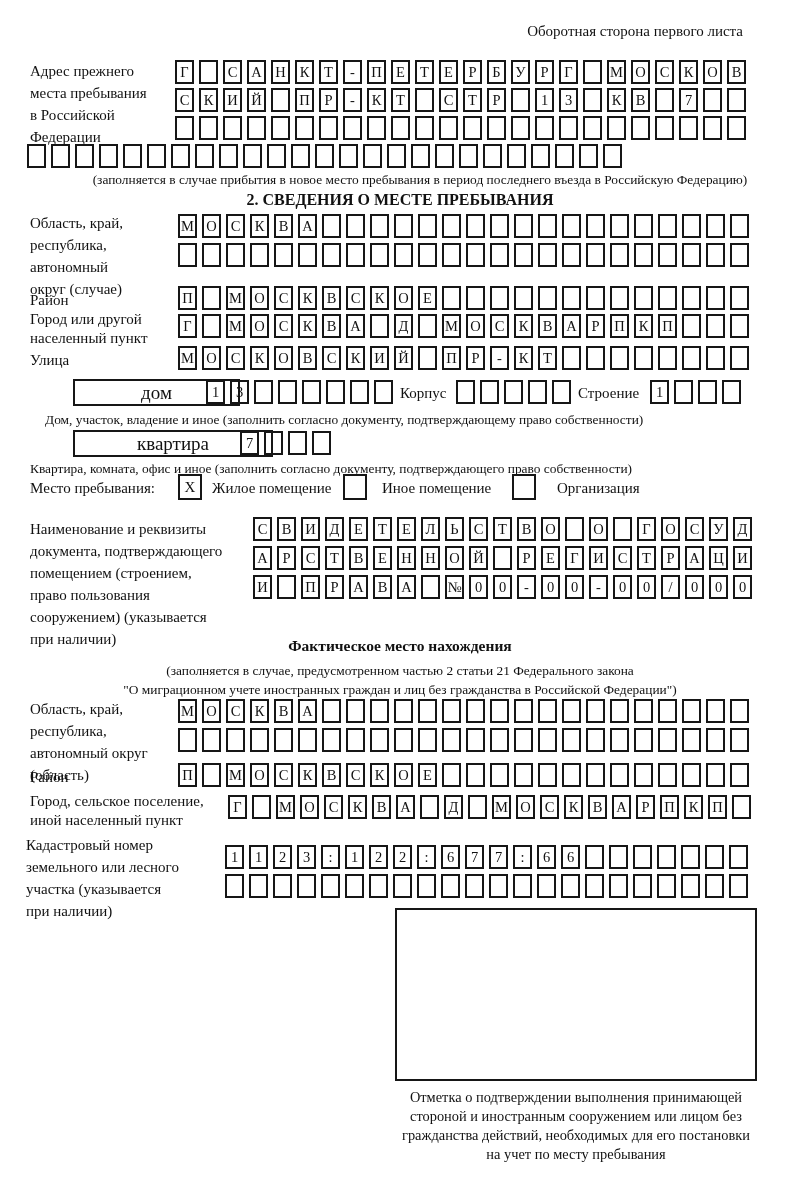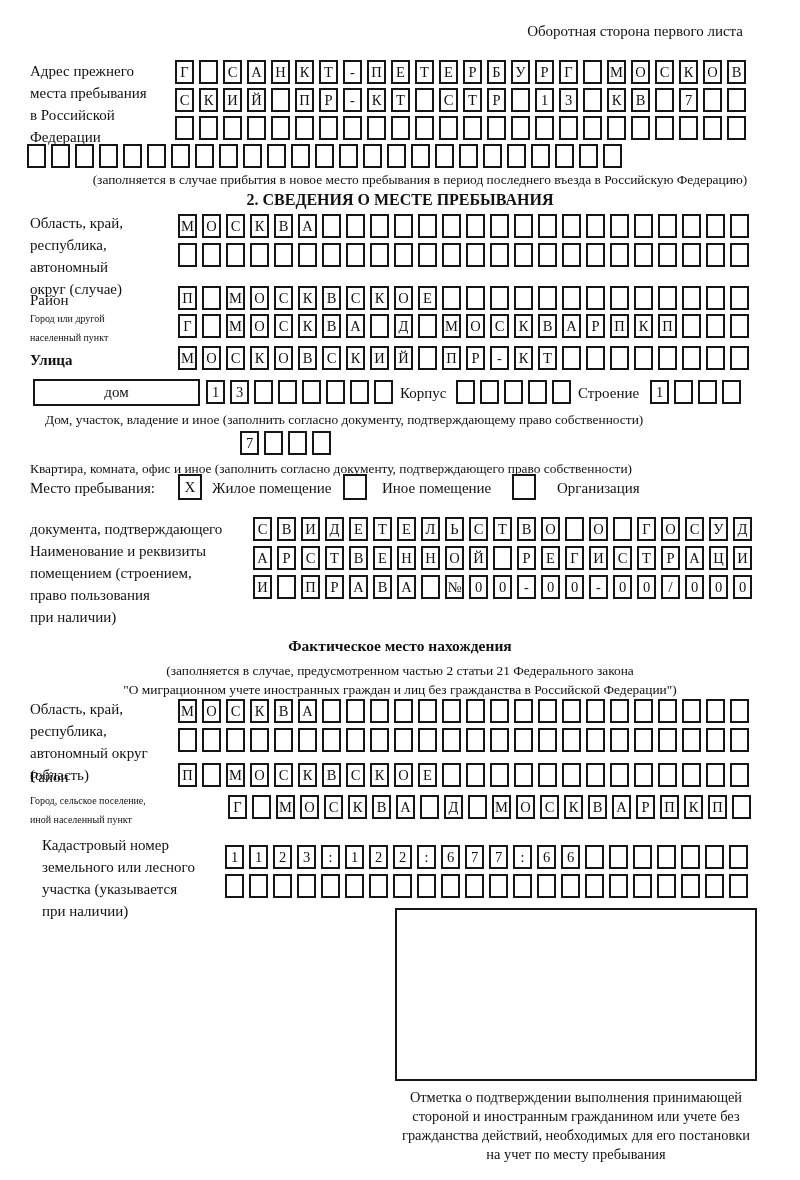--- a/index.html
+++ b/index.html
@@ -7,36 +7,37 @@
   .page {
     position:relative;
     width:800px; height:1180px;
     background:#ffffff;
     color:#111;
     font-family:"Liberation Serif","DejaVu Serif",serif;
     overflow:hidden;
   }
   .abs { position:absolute; }
   .lbl { font-size:15px; line-height:22px; }
-  .lbl-sm { font-size:10px; line-height:18.5px; }
+  .lbl-sm { font-size:15px; line-height:18.5px; }
   .note { font-size:13.4px; }
   .center { text-align:center; width:100%; }
   .bold { font-weight:bold; }
   .cellrow { position:absolute; display:flex; gap:5px; }
   .cell {
     width:19px; height:24px; flex:0 0 19px;
     border:2px solid #161616;
     display:flex; align-items:center; justify-content:center;
     font-size:14.5px; line-height:1;
   }
   .labelbox {
     position:absolute; height:27px;
     border:2px solid #161616;
     display:flex; align-items:center; justify-content:center;
-    font-size:15px;
+    font-size:19px;
+    margin-left:40px;
   }
   .checkbox {
     position:absolute; width:24px; height:26px;
     border:2px solid #161616;
     display:flex; align-items:center; justify-content:center;
     font-size:15px;
   }
   .stampbox { position:absolute; border:2px solid #161616; background:#fff; }
   .caption-lines div { line-height:19px; }
 </style>
@@ -275,21 +276,21 @@
       <div class="cell">А</div>
       <div class="cell">Р</div>
       <div class="cell">П</div>
       <div class="cell">К</div>
       <div class="cell">П</div>
       <div class="cell"></div>
       <div class="cell"></div>
       <div class="cell"></div>
     </div>
 
-  <div class="abs lbl" style="left:30px; top:349px;font-weight:bold;">Улица</div>
+  <div class="abs lbl" style="left:30px; top:349px;">Улица</div>
   <div class="cellrow" style="left:178px; top:346px;">
       <div class="cell">М</div>
       <div class="cell">О</div>
       <div class="cell">С</div>
       <div class="cell">К</div>
       <div class="cell">О</div>
       <div class="cell">В</div>
       <div class="cell">С</div>
       <div class="cell">К</div>
       <div class="cell">И</div>
@@ -332,42 +333,44 @@
   <div class="abs lbl" style="left:578px; top:382px;">Строение</div>
   <div class="cellrow" style="left:650px; top:380px;">
       <div class="cell">1</div>
       <div class="cell"></div>
       <div class="cell"></div>
       <div class="cell"></div>
     </div>
 
   <div class="abs note" style="left:30px; top:412px;margin-left:15px;">Дом, участок, владение и иное (заполнить согласно документу, подтверждающему право собственности)</div>
 
+  <div class="labelbox" style="left:33px; top:430px; width:200px;">квартира</div>
   <div class="cellrow" style="left:240px; top:431px;">
       <div class="cell">7</div>
       <div class="cell"></div>
       <div class="cell"></div>
       <div class="cell"></div>
     </div>
 
   <div class="abs note" style="left:30px; top:461px;">Квартира, комната, офис и иное (заполнить согласно документу, подтверждающего право собственности)</div>
 
   <div class="abs lbl" style="left:30px; top:477px;">Место пребывания:</div>
   <div class="checkbox" style="left:178px; top:474px;">X</div>
   <div class="abs lbl" style="left:212px; top:477px;">Жилое помещение</div>
   <div class="checkbox" style="left:343px; top:474px;"></div>
   <div class="abs lbl" style="left:382px; top:477px;">Иное помещение</div>
   <div class="checkbox" style="left:512px; top:474px;"></div>
   <div class="abs lbl" style="left:557px; top:477px;">Организация</div>
 
   <div class="abs lbl" style="left:30px; top:518px;">
+      <div>Наименование и реквизиты</div>
       <div>документа, подтверждающего</div>
-      <div>Наименование и реквизиты</div>
       <div>помещением (строением,</div>
       <div>право пользования</div>
+      <div>сооружением) (указывается</div>
       <div>при наличии)</div>
     </div>
   <div class="cellrow" style="left:253px; top:517px;">
       <div class="cell">С</div>
       <div class="cell">В</div>
       <div class="cell">И</div>
       <div class="cell">Д</div>
       <div class="cell">Е</div>
       <div class="cell">Т</div>
       <div class="cell">Е</div>
@@ -548,21 +551,21 @@
       <div class="cell">К</div>
       <div class="cell">В</div>
       <div class="cell">А</div>
       <div class="cell">Р</div>
       <div class="cell">П</div>
       <div class="cell">К</div>
       <div class="cell">П</div>
       <div class="cell"></div>
     </div>
 
-  <div class="abs lbl" style="left:42px; top:834px;">
+  <div class="abs lbl" style="left:26px; top:834px;">
       <div>Кадастровый номер</div>
       <div>земельного или лесного</div>
       <div>участка (указывается</div>
       <div>при наличии)</div>
     </div>
   <div class="cellrow" style="left:225px; top:845px;">
       <div class="cell">1</div>
       <div class="cell">1</div>
       <div class="cell">2</div>
       <div class="cell">3</div>
@@ -606,18 +609,18 @@
       <div class="cell"></div>
       <div class="cell"></div>
       <div class="cell"></div>
       <div class="cell"></div>
       <div class="cell"></div>
     </div>
 
   <div class="stampbox" style="left:395px; top:908px; width:362px; height:173px;"></div>
   <div class="abs caption-lines" style="left:358px; top:1088px; width:436px; text-align:center; font-size:14.4px;">
       <div>Отметка о подтверждении выполнения принимающей</div>
-      <div>стороной и иностранным гражданином или учете без</div>
+      <div>стороной и иностранным сооружением или лицом без</div>
       <div>гражданства действий, необходимых для его постановки</div>
       <div>на учет по месту пребывания</div>
     </div>
 
 </div>
 
 </body></html>

